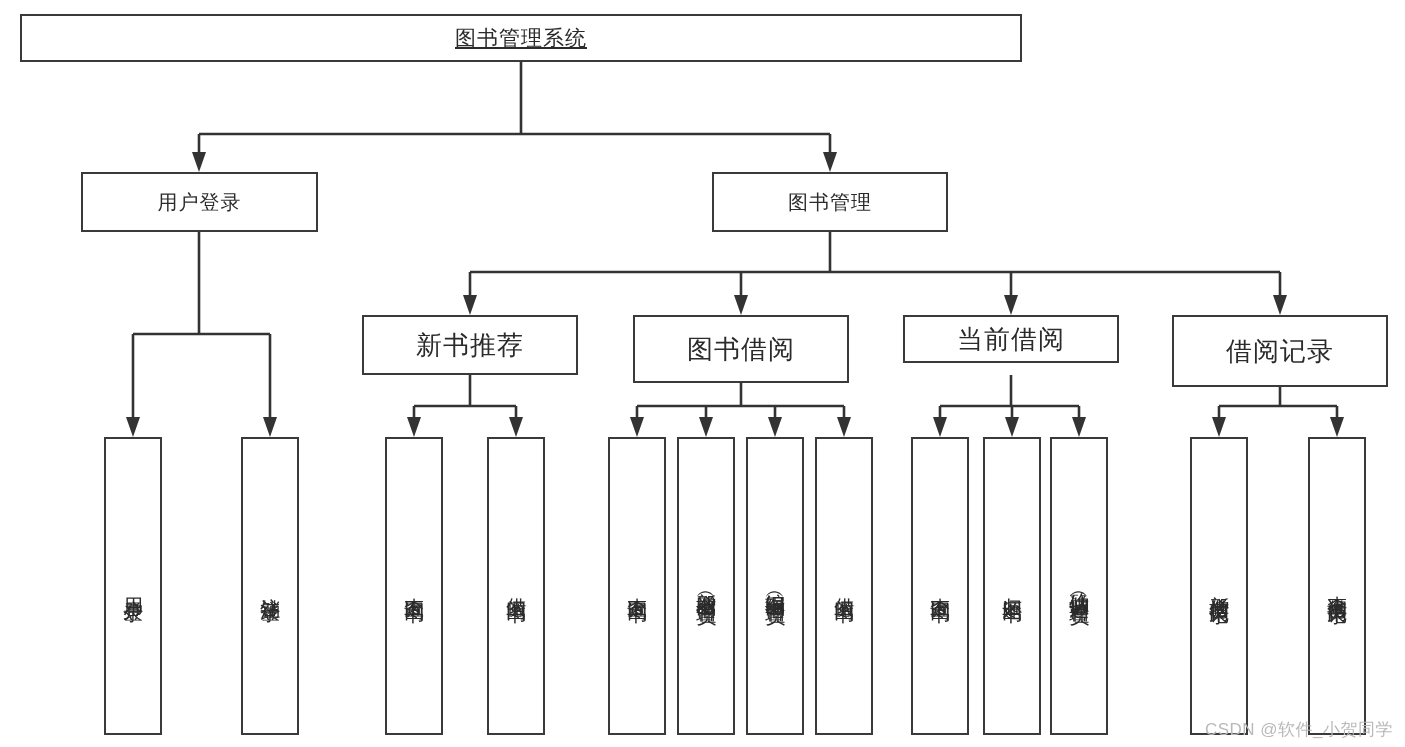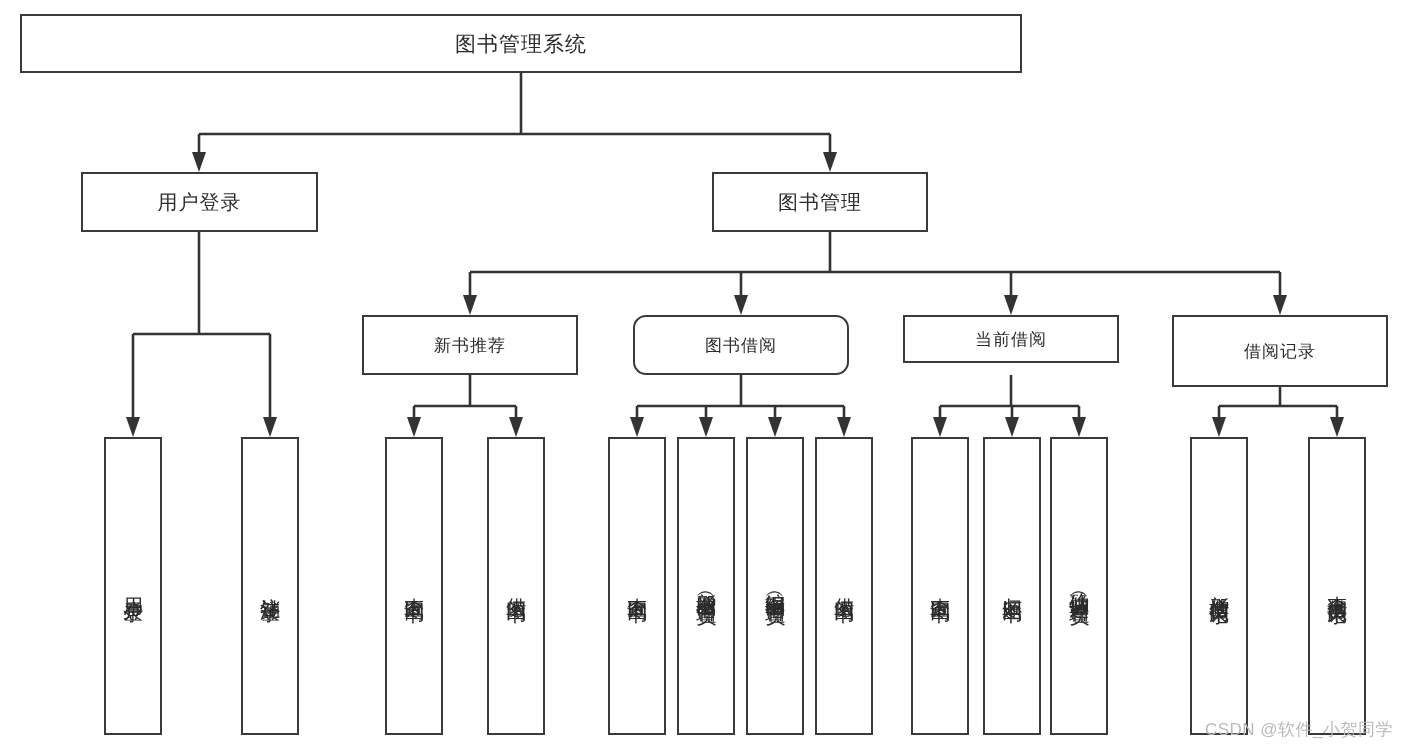--- a/index.html
+++ b/index.html
@@ -29,21 +29,21 @@
     display:flex;
     align-items:center;
     justify-content:center;
     text-align:center;
   }
   .node-root{
     border-width:2px;
     font-size:21px;
   }
   .node-l1{ font-size:20px; }
-  .node-l2{ font-size:17px;align-items:center; }
+  .node-l2{ font-size:26px;align-items:center; }
   .node-leaf{
     font-size:20px;
     padding:4px 0;
     line-height:1.18;
   }
   .node-leaf .vlabel{
     writing-mode:vertical-rl;
     text-orientation:upright;
     letter-spacing:2px;
     white-space:nowrap;
@@ -123,33 +123,33 @@
         <polygon points="837,417 851,417 844,437"></polygon>
         <polygon points="933,417 947,417 940,437"></polygon>
         <polygon points="1005,417 1019,417 1012,437"></polygon>
         <polygon points="1072,417 1086,417 1079,437"></polygon>
         <polygon points="1212,417 1226,417 1219,437"></polygon>
         <polygon points="1330,417 1344,417 1337,437"></polygon>
       </g>
   </svg>
 
   <div id="boxes-layer">
-      <div class="node-box node-root" style="left: 20px; top: 14px; width: 1002px; height: 59px;">
+      <div class="node-box node-root" style="left: 20px; top: 14px; width: 1002px; height: 48px; text-decoration: underline;">
         <span class="node-label">图书管理系统</span>
       </div>
       <div class="node-box node-l1" style="left: 81px; top: 172px; width: 237px; height: 60px;">
         <span class="node-label">用户登录</span>
       </div>
-      <div class="node-box node-l1" style="left: 712px; top: 172px; width: 216px; height: 60px;">
+      <div class="node-box node-l1" style="left: 712px; top: 172px; width: 236px; height: 60px;">
         <span class="node-label">图书管理</span>
       </div>
       <div class="node-box node-l2" style="left: 362px; top: 315px; width: 216px; height: 60px;">
         <span class="node-label">新书推荐</span>
       </div>
-      <div class="node-box node-l2" style="left: 633px; top: 315px; width: 216px; height: 60px; border-radius: 13px;">
+      <div class="node-box node-l2" style="left: 633px; top: 315px; width: 216px; height: 68px;">
         <span class="node-label">图书借阅</span>
       </div>
       <div class="node-box node-l2" style="left: 903px; top: 315px; width: 216px; height: 48px;">
         <span class="node-label">当前借阅</span>
       </div>
       <div class="node-box node-l2" style="left: 1172px; top: 315px; width: 216px; height: 72px;">
         <span class="node-label">借阅记录</span>
       </div>
       <div class="node-box node-leaf" style="left: 104px; top: 437px; width: 58px; height: 298px;">
         <span class="vlabel">用户登录</span>

